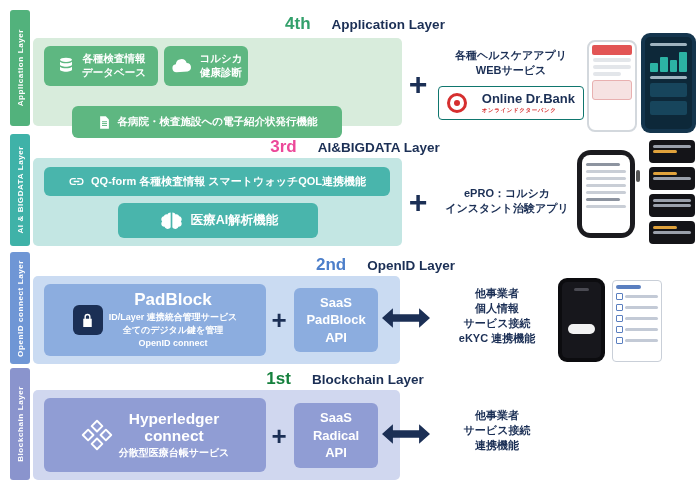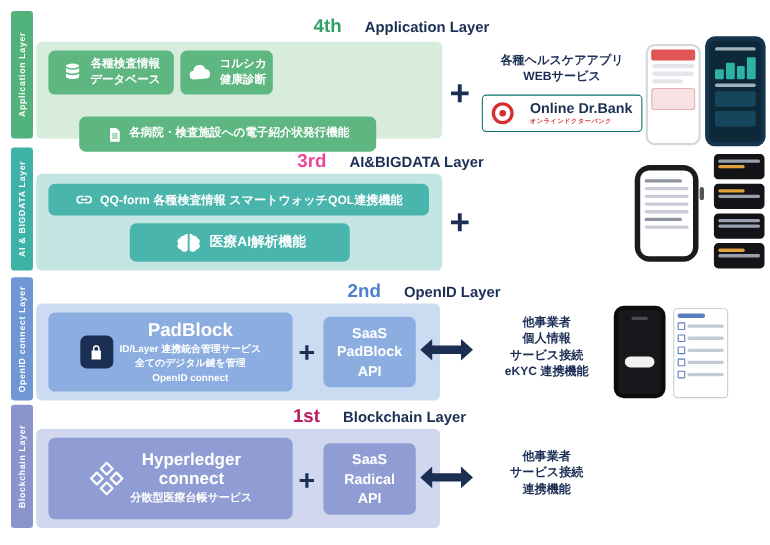--- a/index.html
+++ b/index.html
@@ -12,21 +12,21 @@
   .strip span{writing-mode:vertical-rl;transform:rotate(180deg);color:#fff;
               font-weight:700;font-size:8px;letter-spacing:.6px;white-space:nowrap;}
   .strip-app{background:#52b27c;}
   .strip-big{background:#3fb2a8;}
   .strip-oid{background:#6f96d5;}
   .strip-blk{background:#8a94cd;}
 
   
   .band-title{position:absolute;text-align:center;color:#1b2f55;font-weight:800;white-space:nowrap;}
   .ordinal{font-size:17px;font-weight:800;margin-right:21px;}
-  .ord-app{color:#33a06b;} .ord-big{color:#ec4899;} .ord-oid{color:#4d7fca;} .ord-blk{color:#be185d;}
+  .ord-app{color:#33a06b;} .ord-big{color:#ec4899;} .ord-oid{color:#4d7fca;} .ord-blk{color:#15803d;}
   .title-rest{font-size:13.5px;}
 
   
   .panel{position:absolute;border-radius:5px;}
   .panel-app{background:#d8ecdc;} .panel-big{background:#c3e6e3;}
   .panel-oid{background:#cadbf2;} .panel-blk{background:#d0d7ef;}
 
   
   .obox{position:absolute;border-radius:6px;display:flex;align-items:center;
         justify-content:center;color:#fff;font-weight:700;gap:6px;box-sizing:border-box;}
@@ -206,20 +206,22 @@
           <g fill="#fff">
             <path d="M15 2.5c-2 0-3.3 1-3.9 2.3-1.8-.4-3.6.5-4.2 2.2-1.7.3-3 1.8-3 3.6 0 1 .4 1.9 1 2.6-.6.7-1 1.6-1 2.6 0 2 1.6 3.6 3.6 3.6h.4c.5 1.5 1.9 2.6 3.6 2.6 1.4 0 2.7-.8 3.5-2z"></path>
             <path transform="scale(-1,1) translate(-32,0)" d="M15 2.5c-2 0-3.3 1-3.9 2.3-1.8-.4-3.6.5-4.2 2.2-1.7.3-3 1.8-3 3.6 0 1 .4 1.9 1 2.6-.6.7-1 1.6-1 2.6 0 2 1.6 3.6 3.6 3.6h.4c.5 1.5 1.9 2.6 3.6 2.6 1.4 0 2.7-.8 3.5-2z"></path>
           </g>
         </svg>
     </span>
     <span class="lbl-l">医療AI解析機能</span>
   </div>
 
   <div class="plus plus-big" style="left:402px;top:182px;">+</div>
+  <div class="rtext" style="left:428px;top:186px;width:158px;">ePRO：コルシカ
+インスタント治験アプリ</div>
 
   <div class="dev watch">
     <div class="watch-screen">
       <div class="ws-line dark"></div>
       <div class="ws-line"></div>
       <div class="ws-line"></div>
       <div class="ws-line"></div>
       <div class="ws-line"></div>
       <div class="ws-line dark"></div>
       <div class="ws-line"></div>

